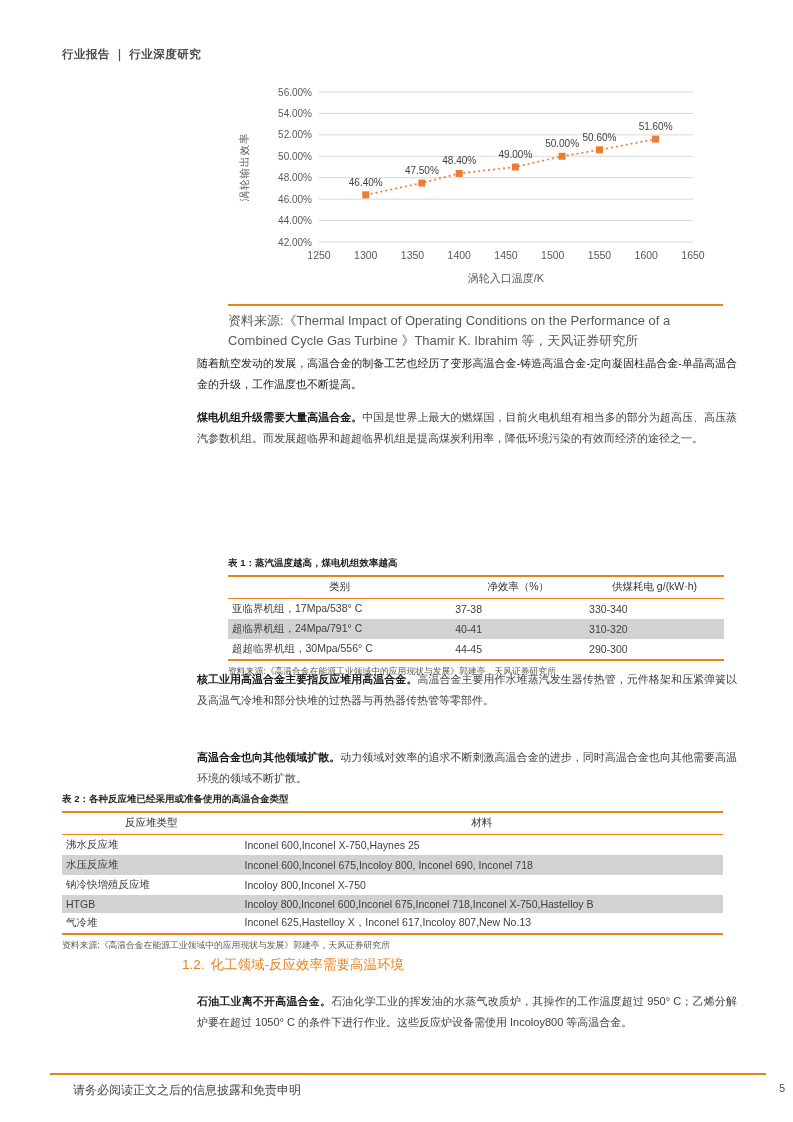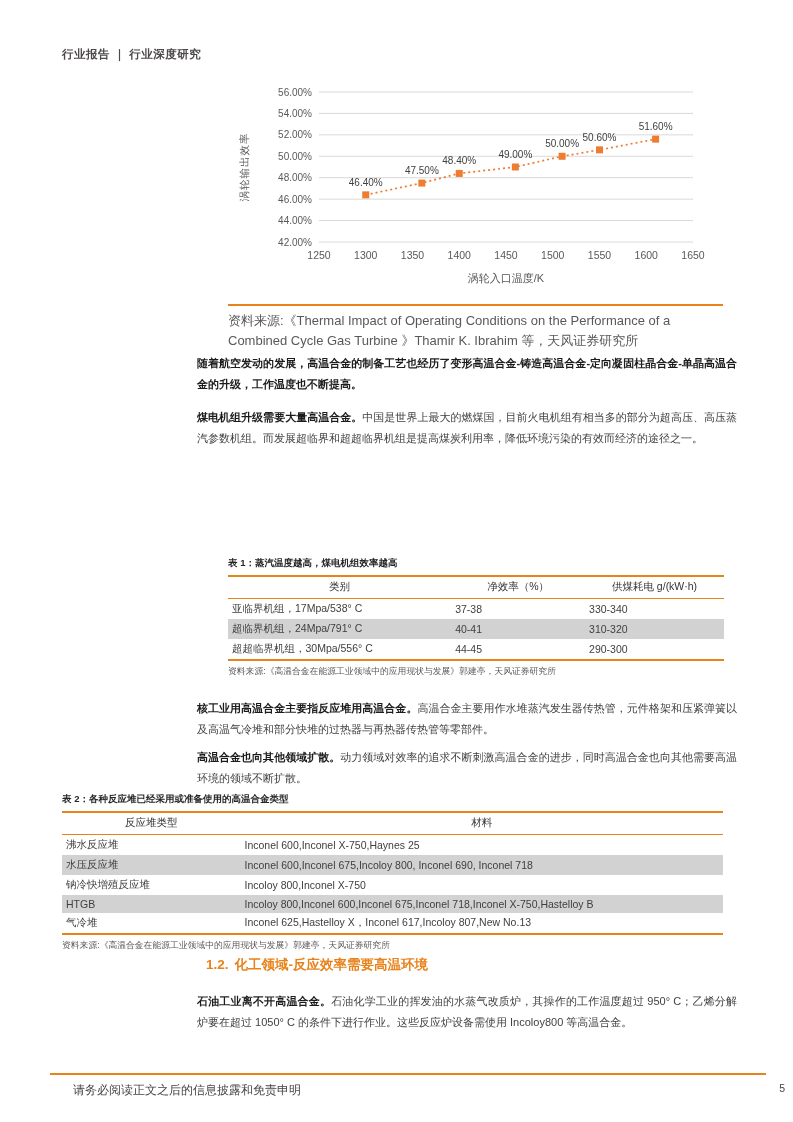--- a/index.html
+++ b/index.html
@@ -12,35 +12,35 @@
   .chart { position:absolute; left:235px; top:84px; width:478px; height:215px; }
 
   .fig-divider { position:absolute; left:228px; top:304px; width:495px; height:0;
                  border-top:2px solid var(--accent-orange,#E8831C); }
   .fig-source { position:absolute; left:228px; top:311px; width:500px; font-size:13px;
                 color:#595959; line-height:20px; }
 
   .para { position:absolute; left:197px; width:540px; margin:0; font-size:11px;
           line-height:21px; color:#3f3f3f; text-align:justify; }
   .para b { color:#1c1c1c; }
-  .para.all-bold { font-weight:bold; color:#1c1c1c; }
+  .para.all-bold { font-weight:normal; color:#1c1c1c; }
 
   .tbl-block { position:absolute; }
   .tbl-title { font-size:9.5px; font-weight:bold; color:#262626; margin:0 0 5px 0; }
   table.rpt { width:100%; border-collapse:collapse;
               border-top:2px solid var(--accent-orange,#E8831C);
               border-bottom:2px solid var(--accent-orange,#E8831C); }
   table.rpt th { font-size:10.5px; font-weight:normal; color:#333333; text-align:center;
                  padding:3px 4px 4px 4px; border-bottom:1px solid var(--accent-orange,#E8831C); }
   table.rpt td { font-size:10.5px; color:#404040; text-align:left; padding:3px 4px; }
   tr.shaded { background:var(--row-shade,#D2D2D2); }
   .tbl-source { font-size:8.8px; color:#595959; margin-top:5px; }
 
-  .section-heading { position:absolute; left:206px; top:956px; font-size:13.5px;
-                     font-weight:bold; color:var(--accent-orange,#F08300); }
+  .section-heading { position:absolute; left:182px; top:956px; font-size:13.5px;
+                     font-weight:normal; color:var(--accent-orange,#F08300); }
   .section-heading .sec-no { margin-right:6px; }
 
   .footer-line { position:absolute; left:50px; top:1073px; width:716px; height:0;
                  border-top:2.5px solid var(--accent-orange,#E8831C); }
   .footer-text { position:absolute; left:73px; top:1082px; font-size:12px; color:#454545; }
   .page-number { position:absolute; right:44px; top:1082px; font-size:10.5px; color:#454545; }
 </style>
 </head>
 <body>
 
@@ -130,21 +130,21 @@
         <tr>
           <td>超超临界机组，30Mpa/556° C</td>
           <td>44-45</td>
           <td>290-300</td>
         </tr>
       </tbody>
     </table>
     <div class="tbl-source">资料来源:《高温合金在能源工业领域中的应用现状与发展》郭建亭，天风证券研究所</div>
   </div>
 
-  <p class="para" style="top:698px"><b>核工业用高温合金主要指反应堆用高温合金。</b><span>高温合金主要用作水堆蒸汽发生器传热管，元件格架和压紧弹簧以及高温气冷堆和部分快堆的过热器与再热器传热管等零部件。</span></p>
+  <p class="para" style="top:669px"><b>核工业用高温合金主要指反应堆用高温合金。</b><span>高温合金主要用作水堆蒸汽发生器传热管，元件格架和压紧弹簧以及高温气冷堆和部分快堆的过热器与再热器传热管等零部件。</span></p>
 
   <p class="para" style="top:747px"><b>高温合金也向其他领域扩散。</b><span>动力领域对效率的追求不断刺激高温合金的进步，同时高温合金也向其他需要高温环境的领域不断扩散。</span></p>
 
   <div class="tbl-block" style="left:62px; top:793px; width:661px;">
     <p class="tbl-title">表 2：各种反应堆已经采用或准备使用的高温合金类型</p>
     <table class="rpt">
       <colgroup>
           <col style="width:27%">
           <col style="width:73%">
         </colgroup>

